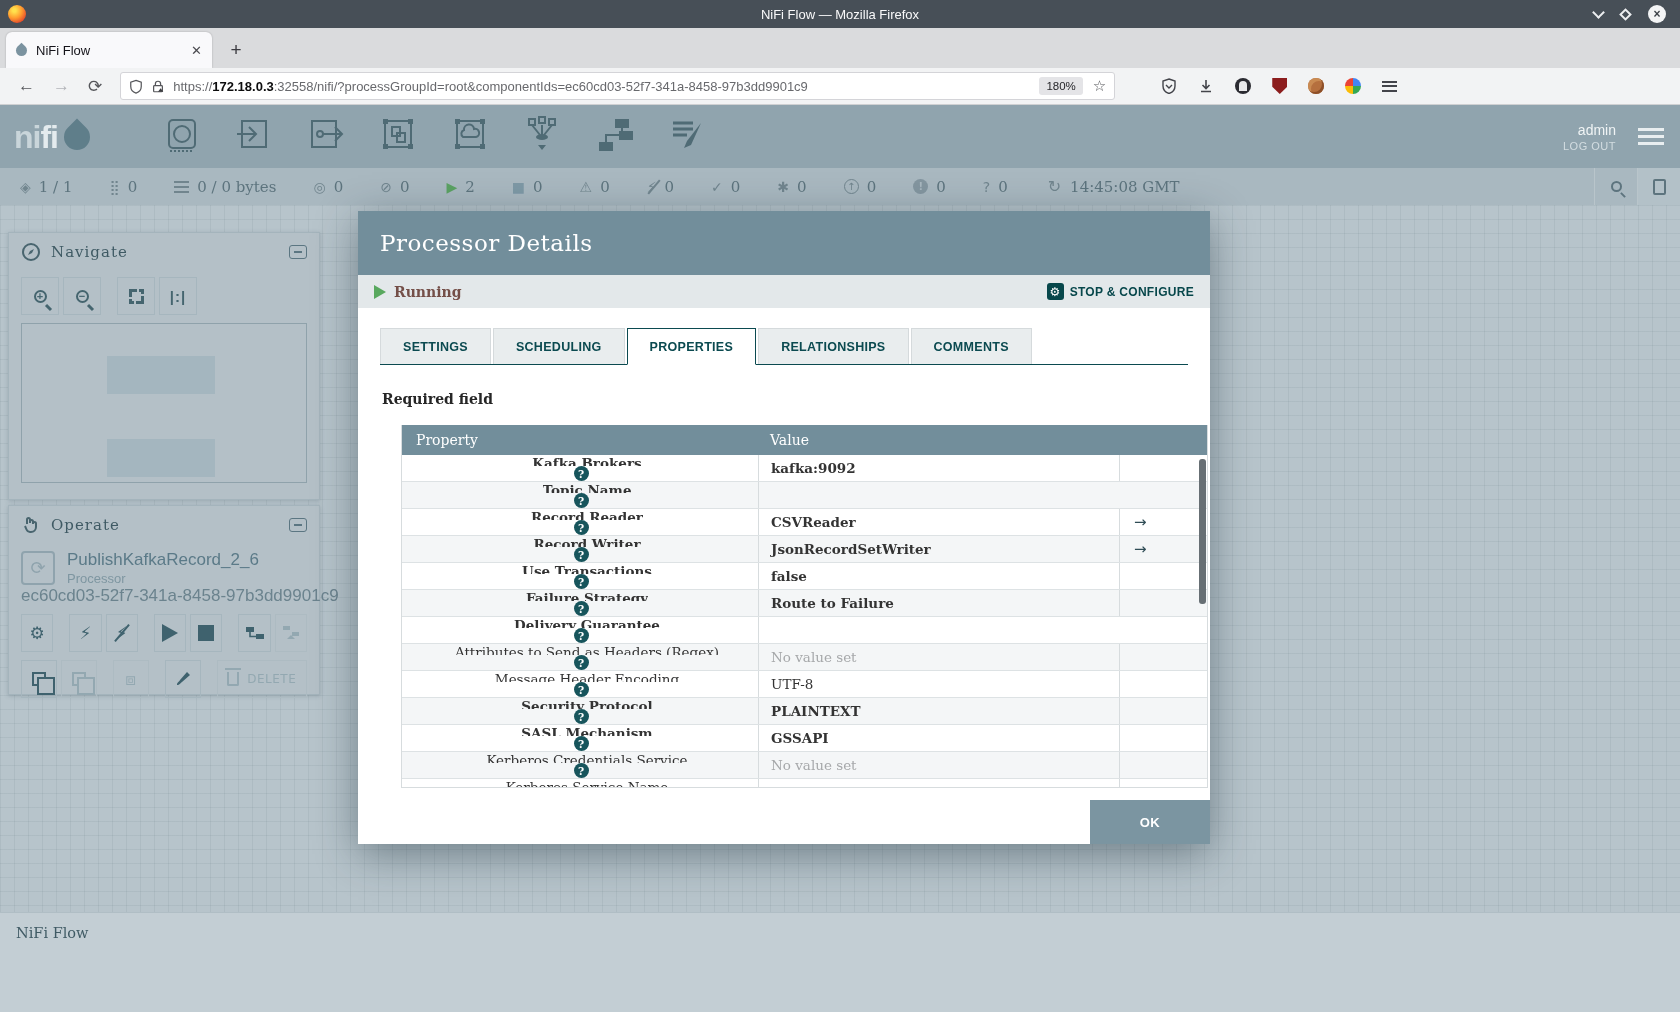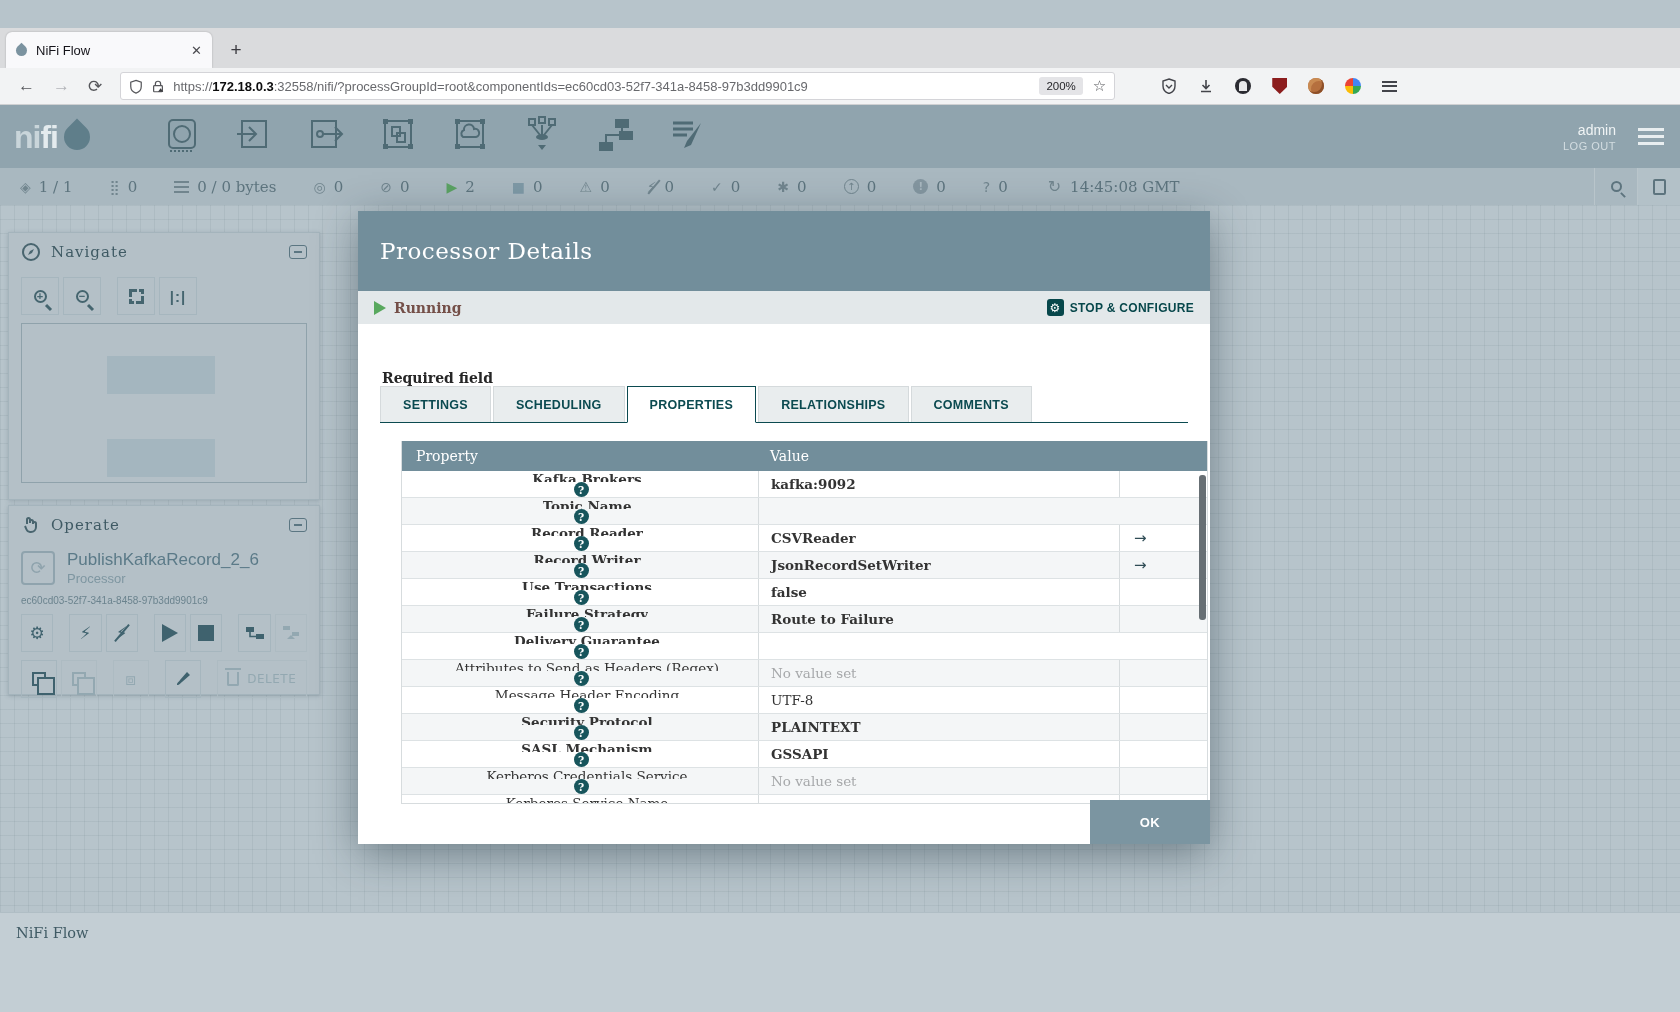--- a/index.html
+++ b/index.html
@@ -136,21 +136,21 @@
   #minimap { margin:4px 12px 0; height:160px; border:1px solid #8fa2ab; position:relative; }
   .mm-block { position:absolute; background:#a4b6bf; }
 
   #operate { top:505px; height:190px; }
   #op-card { padding:2px 12px 0; }
   #op-name-row { display:flex; align-items:center; gap:12px; margin-top:4px; }
   #op-proc-icon { width:34px; height:34px; border:2px solid #8fa3ad; border-radius:4px; position:relative;
                   display:flex; align-items:center; justify-content:center; color:#8fa3ad; font-size:18px; }
   #op-name { font-size:17px; color:#5b7a88; }
   #op-type { font-size:13px; color:#7e96a1; margin-top:1px; }
-  #op-id { font-size:10px; color:#6b838e; margin-top:9px; white-space:nowrap; }
+  #op-id { font-size:17px; color:#6b838e; white-space:nowrap; }
   .btnrow { display:flex; gap:4px; margin-top:8px; }
   .obtn { width:38px; height:38px; border:1px solid #a6b6be; display:flex; align-items:center; justify-content:center;
           color:#3f626e; font-size:17px; font-family:"DejaVu Sans",sans-serif; position:relative; }
   .obtn.dim { color:#93a8b1; border-color:#adbbc2; }
   .obtn .slash { position:absolute; width:2px; height:22px; background:#3f626e; transform:rotate(40deg); }
   .wide { width:96px; gap:8px; font-size:12px; letter-spacing:.5px; }
   .trash { width:12px; height:14px; border:2px solid currentColor; border-top:none; border-radius:0 0 2px 2px; position:relative; }
   .trash::before { content:""; position:absolute; left:-4px; top:-4px; width:16px; height:2px; background:currentColor; }
   .dblsq { width:14px; height:14px; border:2px solid currentColor; position:relative; background:transparent; }
   .dblsq::after { content:""; position:absolute; left:3px; top:3px; width:14px; height:14px; border:2px solid currentColor; background:#b4c0c7; }
@@ -159,21 +159,21 @@
 
   
   #breadcrumbbar { position:absolute; left:0; bottom:0; width:1680px; height:100px; background:#c3ced4;
                    border-top:1px solid #b0bec5; }
   #breadcrumbbar .bc { position:absolute; left:16px; top:12px; font-family:"DejaVu Serif",serif;
                        font-size:14.5px; color:#3f5a64; }
 
   
   #dialog { position:absolute; left:358px; top:211px; width:852px; height:633px; background:#ffffff;
             box-shadow:0 10px 40px rgba(20,40,50,.45); }
-  #dlg-head { height:80px; background:#728e9b; display:flex; align-items:center; padding:0 22px; }
+  #dlg-head { height:64px; background:#728e9b; display:flex; align-items:center; padding:0 22px; }
   #dlg-title { font-family:"DejaVu Serif",serif; font-size:23px; color:#ffffff; letter-spacing:.5px; }
   #dlg-status { height:33px; background:#e3e8ea; display:flex; align-items:center; padding:0 16px; }
   .play-green { width:0; height:0; border-left:12px solid #58a85e; border-top:7px solid transparent;
                 border-bottom:7px solid transparent; margin-right:8px; }
   #run-label { font-family:"DejaVu Serif",serif; font-size:14px; font-weight:bold; color:#744f48; }
   #stopcfg { margin-left:auto; display:flex; align-items:center; gap:6px; font-size:12px; font-weight:bold;
              color:#07474b; letter-spacing:.3px; }
   .gearbox { width:17px; height:17px; background:#07474b; border-radius:3px; color:#ffffff; font-size:12px;
              display:flex; align-items:center; justify-content:center; }
 
@@ -209,20 +209,29 @@
   #vscroll { position:absolute; right:1px; top:34px; width:7px; height:145px; background:#676f74; border-radius:3px; }
 
   #okbtn { position:absolute; right:0; bottom:0; width:120px; height:44px; background:#7b95a1; color:#ffffff;
            display:flex; align-items:center; justify-content:center; font-size:13px; font-weight:bold; letter-spacing:.5px; }
 </style>
 </head>
 <body>
 
 <div id="app">
 
+  <div id="titlebar">
+    <div id="ff-logo"></div>
+    <div id="win-title">NiFi Flow — Mozilla Firefox</div>
+    <div id="win-controls">
+      <div class="chev"></div>
+      <div class="diam"></div>
+      <div class="closec">×</div>
+    </div>
+  </div>
 
   <div id="tabstrip">
     <div id="tab">
       <span class="drop"></span>
       <span>NiFi Flow</span>
       <span class="tclose">✕</span>
     </div>
     <div id="newtab">+</div>
   </div>
 
@@ -233,21 +242,21 @@
     <div id="urlfield">
       <svg class="shield-svg" viewBox="0 0 16 16">
         <path d="M8 1 L14 3 V8 C14 12 11 14.5 8 15.5 C5 14.5 2 12 2 8 V3 Z" fill="none" stroke="#55565a" stroke-width="1.4"></path>
       </svg>
       <svg class="lock-svg" viewBox="0 0 16 16">
         <rect x="3" y="7" width="10" height="7" rx="1" fill="none" stroke="#55565a" stroke-width="1.4"></rect>
         <path d="M5 7 V5 a3 3 0 0 1 6 0 V7" fill="none" stroke="#55565a" stroke-width="1.4"></path>
         <path d="M11 10 l3 4 h-6 z" fill="#3c3d41"></path>
       </svg>
       <span id="urltext"><span>https://</span><b>172.18.0.3</b><span>:32558/nifi/?processGroupId=root&amp;componentIds=ec60cd03-52f7-341a-8458-97b3dd9901c9</span></span>
-      <span id="zoombadge">200%</span>
+      <span id="zoombadge">180%</span>
       <span id="star">☆</span>
     </div>
     <div id="rightbtns">
       <svg class="pocket-svg" viewBox="0 0 16 16">
         <path d="M8 1 L14 3 V8 C14 12 11 14.5 8 15.5 C5 14.5 2 12 2 8 V3 Z" fill="none" stroke="#43444a" stroke-width="1.4"></path>
         <path d="M5 7 l3 3 3-3" fill="none" stroke="#43444a" stroke-width="1.4"></path>
       </svg>
       <svg class="dl-wrap" viewBox="0 0 16 16">
         <path d="M8 2 V10 M4.5 7 L8 10.5 L11.5 7 M3 13.5 H13" fill="none" stroke="#43444a" stroke-width="1.6"></path>
       </svg>
@@ -510,28 +519,28 @@
     </div>
     <div id="dlg-status">
       <span class="play-green"></span>
       <span id="run-label">Running</span>
       <div id="stopcfg">
         <span class="gearbox">⚙</span>
         <span>STOP &amp; CONFIGURE</span>
       </div>
     </div>
     <div id="dlg-body">
-      <div id="req-note">Required field</div>
       <div id="tabs">
           <div class="tab">SETTINGS</div>
           <div class="tab">SCHEDULING</div>
           <div class="tab active">PROPERTIES</div>
           <div class="tab">RELATIONSHIPS</div>
           <div class="tab">COMMENTS</div>
         </div>
+      <div id="req-note">Required field</div>
       <div id="ptable">
         <div id="thead">
           <div class="col-prop">Property</div>
           <div class="col-val">Value</div>
         </div>
         <div id="tclip">
             <div class="prow req">
               <div class="cell-prop">
                 <span class="pn">Kafka Brokers</span>
                 <span class="help">?</span>

